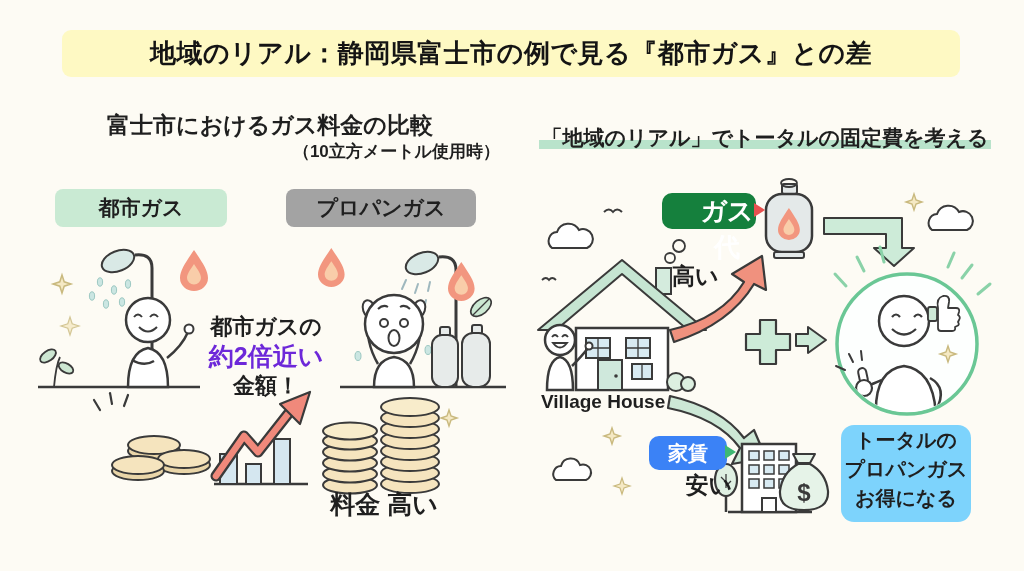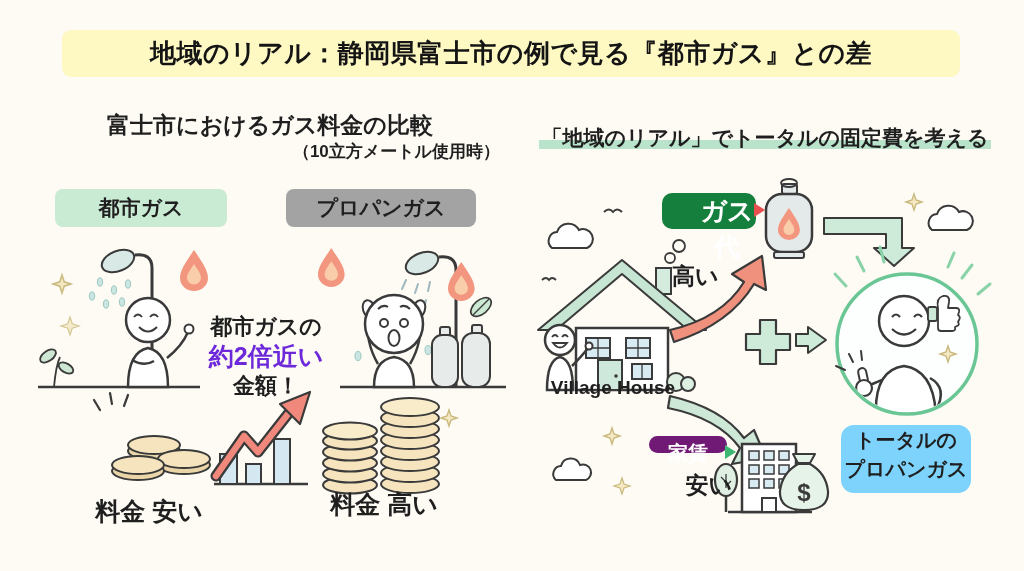--- a/index.html
+++ b/index.html
@@ -20,25 +20,25 @@
   .caption { font-size:25px; font-weight:800; text-align:center; }
   .cap-low  { left:83px;  top:495px; width:132px; }
   .cap-high { left:318px; top:488px; width:132px; }
   .r-head { left:530px; top:124px; width:470px; text-align:center; font-size:21px; font-weight:800; }
   .r-head span { background:linear-gradient(transparent 62%, #B9E3CB 62%); padding:0 3px; }
   .bubble { position:absolute; color:#fff; font-weight:800; border-radius:10px; text-align:center; }
   .bubble::after { content:""; position:absolute; right:-9px; top:10px;
                    border-top:7px solid transparent; border-bottom:7px solid transparent; }
   .bubble-red { left:662px; top:193px; width:94px; height:36px; line-height:36px; font-size:26px; background:#15803d;padding-left:36px; }
   .bubble-red::after { border-left:11px solid #E8504F; }
-  .bubble-green { left:649px; top:436px; width:78px; height:17px; line-height:34px; font-size:20px; background:#701a75; }
+  .bubble-green { left:649px; top:436px; width:78px; height:34px; line-height:34px; font-size:20px; background:#3b82f6; }
   .bubble-green::after { border-left:11px solid #3DB873; top:9px; }
   .gas-cap  { left:672px; top:230px; width:80px; font-size:23px; font-weight:800;margin-top:31px; }
   .rent-cap { left:652px; top:470px; width:80px; text-align:right; font-size:23px; font-weight:800; }
-  .vh-cap { left:541px; top:377px; width:144px; text-align:center; font-size:19px; font-weight:800; }
+  .vh-cap { left:541px; top:391px; width:144px; text-align:left; font-size:19px; font-weight:800; }
   .conclusion { left:841px; top:425px; width:130px; padding:1px 0 9px; background:#7dd3fc; border-radius:13px;
                 text-align:center; font-size:20px; font-weight:800; line-height:29px; }
   svg { display:block; }
   svg text { font-family:"Liberation Sans","DejaVu Sans",sans-serif; }
 </style>
 </head>
 <body>
 
 <div class="stage">
 
@@ -192,21 +192,20 @@
           <ellipse cx="318" cy="63" rx="29" ry="9"></ellipse>
         <ellipse cx="318" cy="52" rx="29" ry="9"></ellipse>
           <ellipse cx="318" cy="41" rx="29" ry="9"></ellipse>
         <ellipse cx="318" cy="30" rx="29" ry="9"></ellipse>
           <ellipse cx="318" cy="19" rx="29" ry="9" fill="#F8ECCB"></ellipse>
       </g>
     </g>
     <use href="#star2" x="357" y="30" fill="#F5E9C4" stroke="#C9B97E" stroke-width="1.4"></use>
   </svg>
 
-  <div class="abs caption cap-low">料金 安い</div>
   <div class="abs caption cap-high">料金 高い</div>
 
   <div class="abs r-head">
     <span>「地域のリアル」でトータルの固定費を考える</span>
   </div>
 
   <svg class="abs" style="left:520px; top:168px;" width="504" height="362" viewBox="0 0 504 362">
     <defs>
       <path id="star3" d="M0,-8 L2,-2 L8,0 L2,2 L0,8 L-2,2 L-8,0 L-2,-2 Z"></path>
       <g id="flameG2">
@@ -347,15 +346,16 @@
 
   <div class="abs bubble bubble-red">ガス代</div>
   <div class="abs gas-cap">高い</div>
   <div class="abs vh-cap">Village House</div>
   <div class="abs bubble bubble-green">家賃</div>
   <div class="abs rent-cap">安い</div>
 
   <div class="abs conclusion">
     <div>トータルの</div>
     <div>プロパンガス</div>
+    <div>お得になる</div>
   </div>
 
 </div>
 
 </body></html>

